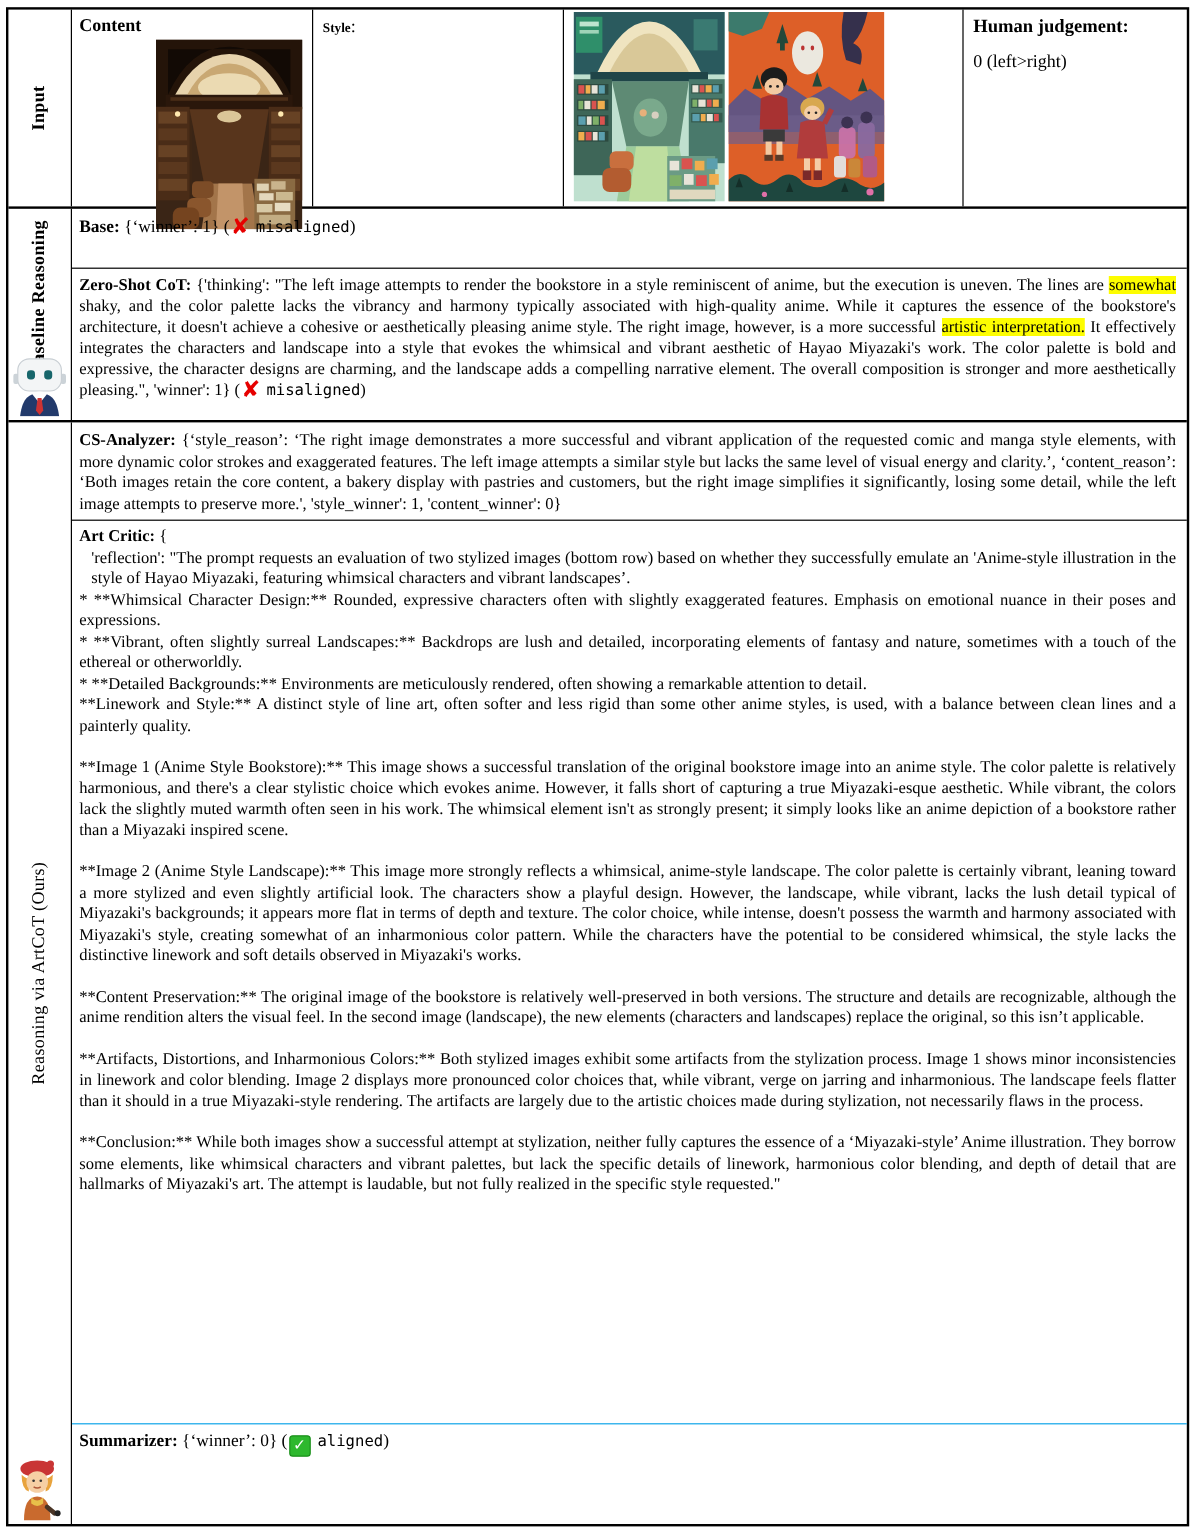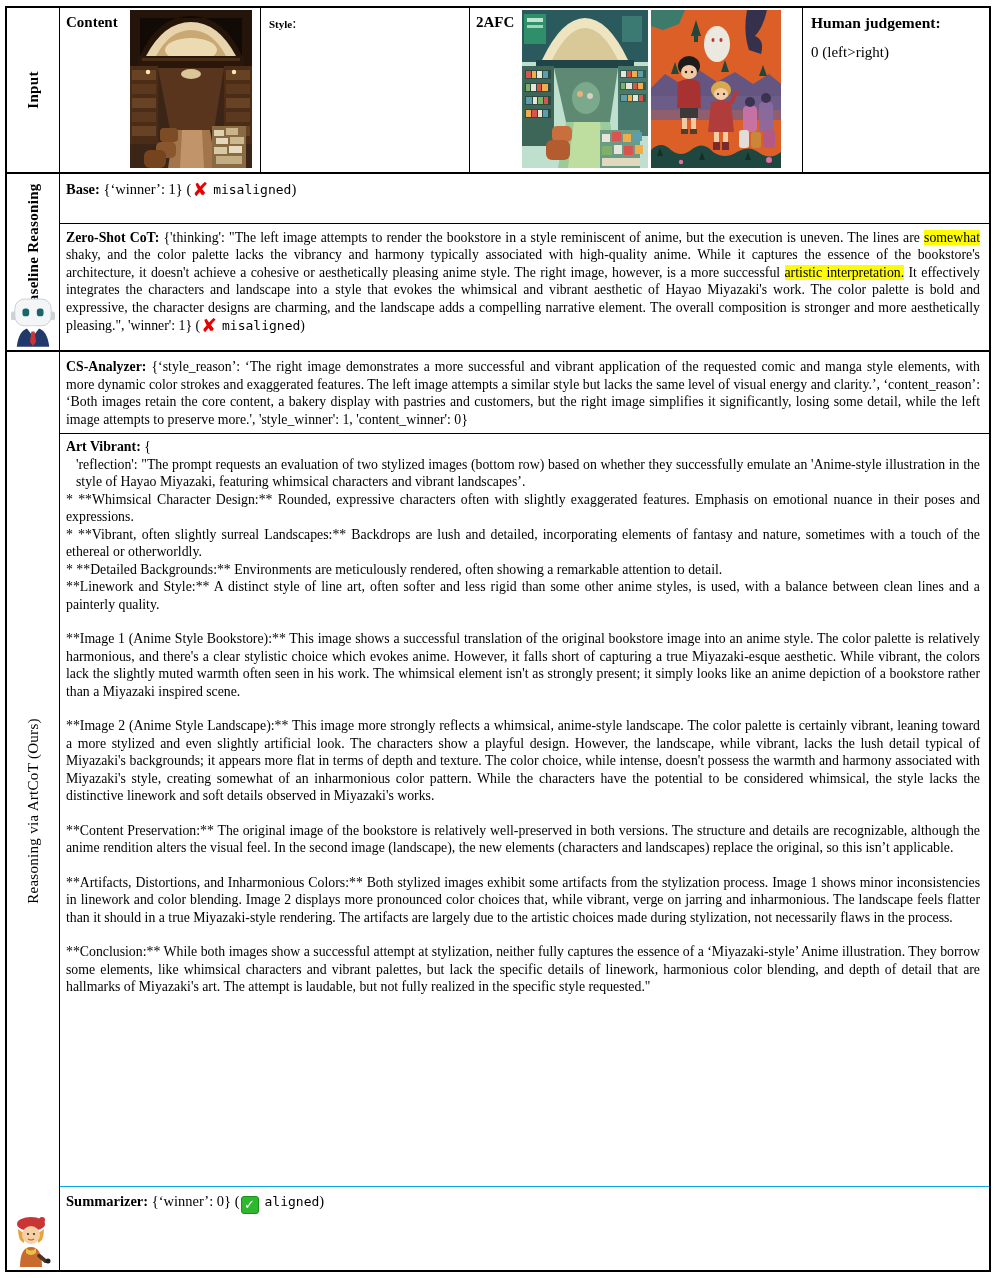--- a/index.html
+++ b/index.html
@@ -13,21 +13,21 @@
 
   
   .sidebar{width:52px;border-right:1.5px solid #000;position:relative;flex-shrink:0;}
   .rot{position:absolute;top:50%;left:50%;transform:translate(-50%,-50%) rotate(180deg);writing-mode:vertical-rl;white-space:nowrap;font-size:15px;letter-spacing:.3px;}
   .rot.bold{font-weight:bold;}
   .side-icon{position:absolute;left:50%;transform:translateX(-50%);bottom:3px;}
   .sec-baseline .rot{top:42%;}
 
   
   .cell{box-sizing:border-box;}
-  .cell-content{width:201px;border-right:1.5px solid #000;display:flex;}
+  .cell-content{width:201px;border-right:1.5px solid #000;display:flex;flex-direction:column;}
   .cell-label{font-weight:bold;font-size:15px;padding:6px 0 0 6px;white-space:nowrap;}
   .photo-wrap{margin:2px 8px 0 auto;}
   .cell-style{width:209px;border-right:1.5px solid #000;padding:6px 12px 0 8px;}
   .style-text{font-style:italic;font-size:15.5px;line-height:1.56;margin-top:24px;}
   .cell-2afc{width:333px;border-right:1.5px solid #000;display:flex;}
   .afc-images{display:flex;gap:3px;margin:2px 0 0 8px;}
   .cell-human{flex:1;padding:6px 22px 0 8px;}
   .human-value{font-size:15px;margin-top:12px;}
 
   
@@ -108,21 +108,20 @@
       </div>
     </div>
 
     <div class="cell cell-style">
       <div>
         <b class="lbl" style="font-size:11px">Style</b><span style="font-size:15px">:</span>
       </div>
     </div>
 
     <div class="cell cell-2afc">
-      <div class="cell-label">2AFC</div>
       <div class="afc-images">
         <svg width="126" height="158" viewBox="0 0 126 158">
           <rect width="126" height="158" fill="#bfe0cf"></rect>
           <rect x="0" y="0" width="126" height="52" fill="#2a5a5e"></rect>
           <path d="M20,50 Q40,8 63,8 Q86,8 106,50 Z" fill="#efe4c0"></path>
           <path d="M30,50 Q46,18 63,18 Q80,18 96,50 Z" fill="#d9c898"></path>
           <rect x="2" y="4" width="22" height="30" fill="#2f8f6a"></rect>
           <rect x="5" y="8" width="16" height="4" fill="#bfe4cf"></rect>
             <rect x="5" y="15" width="16" height="3" fill="#9fd4b8"></rect>
           <rect x="100" y="6" width="20" height="26" fill="#3a7a72"></rect>
@@ -295,21 +294,21 @@
           <rect x="27" y="38" width="12" height="4" rx="2" transform="rotate(40 27 38)" fill="#4a3526"></rect>
           <circle cx="36" cy="46" r="2.5" fill="#222"></circle>
         </svg>
       </span>
     </div>
     <div class="main-col">
       <div class="row-cs">
         <b class="lbl">CS-Analyzer:</b><span> {‘style_reason’: ‘The right image demonstrates a more successful and vibrant application of the requested comic and manga style elements, with more dynamic color strokes and exaggerated features. The left image attempts a similar style but lacks the same level of visual energy and clarity.’, ‘content_reason’: ‘Both images retain the core content, a bakery display with pastries and customers, but the right image simplifies it significantly, losing some detail, while the left image attempts to preserve more.', 'style_winner': 1, 'content_winner': 0}</span>
       </div>
       <div class="row-critic">
-        <p class="ac-p"><b class="lbl">Art Vibrant:</b><span> {</span></p>
+        <p class="ac-p"><b class="lbl">Art Critic:</b><span> {</span></p>
         <div>
             <p class="ac-p indent">'reflection': "The prompt requests an evaluation of two stylized images (bottom row) based on whether they successfully emulate an 'Anime-style illustration in the style of Hayao Miyazaki, featuring whimsical characters and vibrant landscapes’.</p>
             <p class="ac-p">* **Whimsical Character Design:** Rounded, expressive characters often with slightly exaggerated features.  Emphasis on emotional nuance in their poses and expressions.</p>
             <p class="ac-p">* **Vibrant, often slightly surreal Landscapes:** Backdrops are lush and detailed, incorporating elements of fantasy and nature, sometimes with a touch of the ethereal or otherworldly.</p>
             <p class="ac-p">* **Detailed Backgrounds:**  Environments are meticulously rendered, often showing a remarkable attention to detail.</p>
             <p class="ac-p">**Linework and Style:**  A distinct style of line art, often softer and less rigid than some other anime styles, is used, with a balance between clean lines and a painterly quality.</p>
             <p class="ac-p spaced">**Image 1 (Anime Style Bookstore):** This image shows a successful translation of the original bookstore image into an anime style. The color palette is relatively harmonious, and there's a clear stylistic choice which evokes anime. However, it falls short of capturing a true Miyazaki-esque aesthetic. While vibrant, the colors lack the slightly muted warmth often seen in his work. The whimsical element isn't as strongly present; it simply looks like an anime depiction of a bookstore rather than a Miyazaki inspired scene.</p>
             <p class="ac-p spaced">**Image 2 (Anime Style Landscape):** This image more strongly reflects a whimsical, anime-style landscape. The color palette is certainly vibrant, leaning toward a more stylized and even slightly artificial look.  The characters show a playful design.  However, the landscape, while vibrant, lacks the lush detail typical of Miyazaki's backgrounds; it appears more flat in terms of depth and texture. The color choice, while intense, doesn't possess the warmth and harmony associated with Miyazaki's style, creating somewhat of an inharmonious color pattern.  While the characters have the potential to be considered whimsical, the style lacks the distinctive linework and soft details observed in Miyazaki's works.</p>
             <p class="ac-p spaced">**Content Preservation:**  The original image of the bookstore is relatively well-preserved in both versions. The structure and details are recognizable, although the anime rendition alters the visual feel.  In the second image (landscape), the new elements (characters and landscapes) replace the original, so this isn’t applicable.</p>
             <p class="ac-p spaced">**Artifacts, Distortions, and Inharmonious Colors:**  Both stylized images exhibit some artifacts from the stylization process.  Image 1 shows minor inconsistencies in linework and color blending.  Image 2 displays more pronounced color choices that, while vibrant, verge on jarring and inharmonious. The landscape feels flatter than it should in a true Miyazaki-style rendering. The artifacts are largely due to the artistic choices made during stylization, not necessarily flaws in the process.</p>

